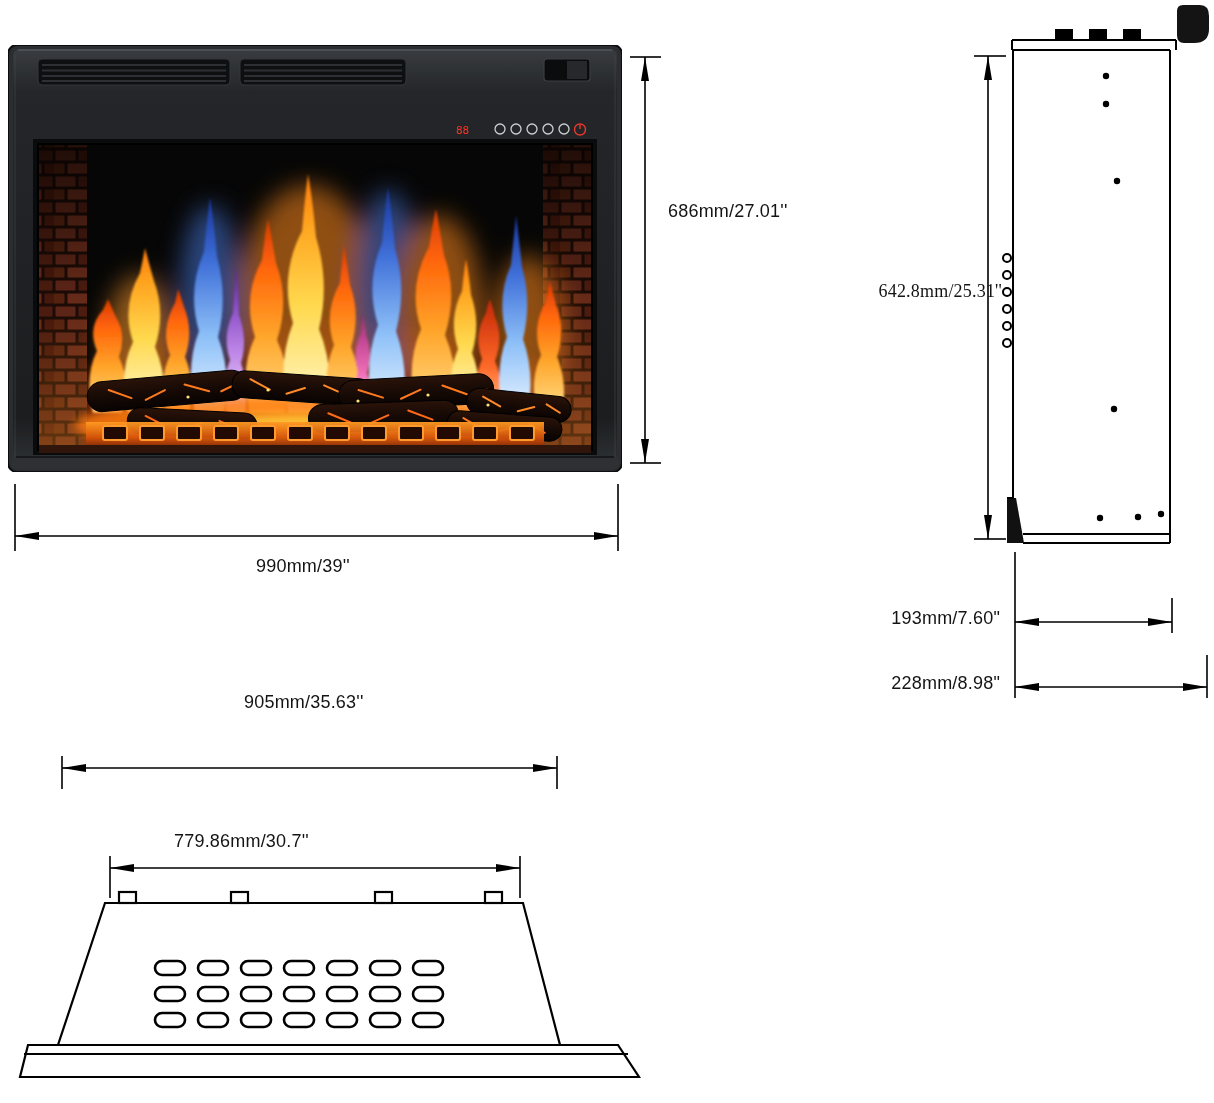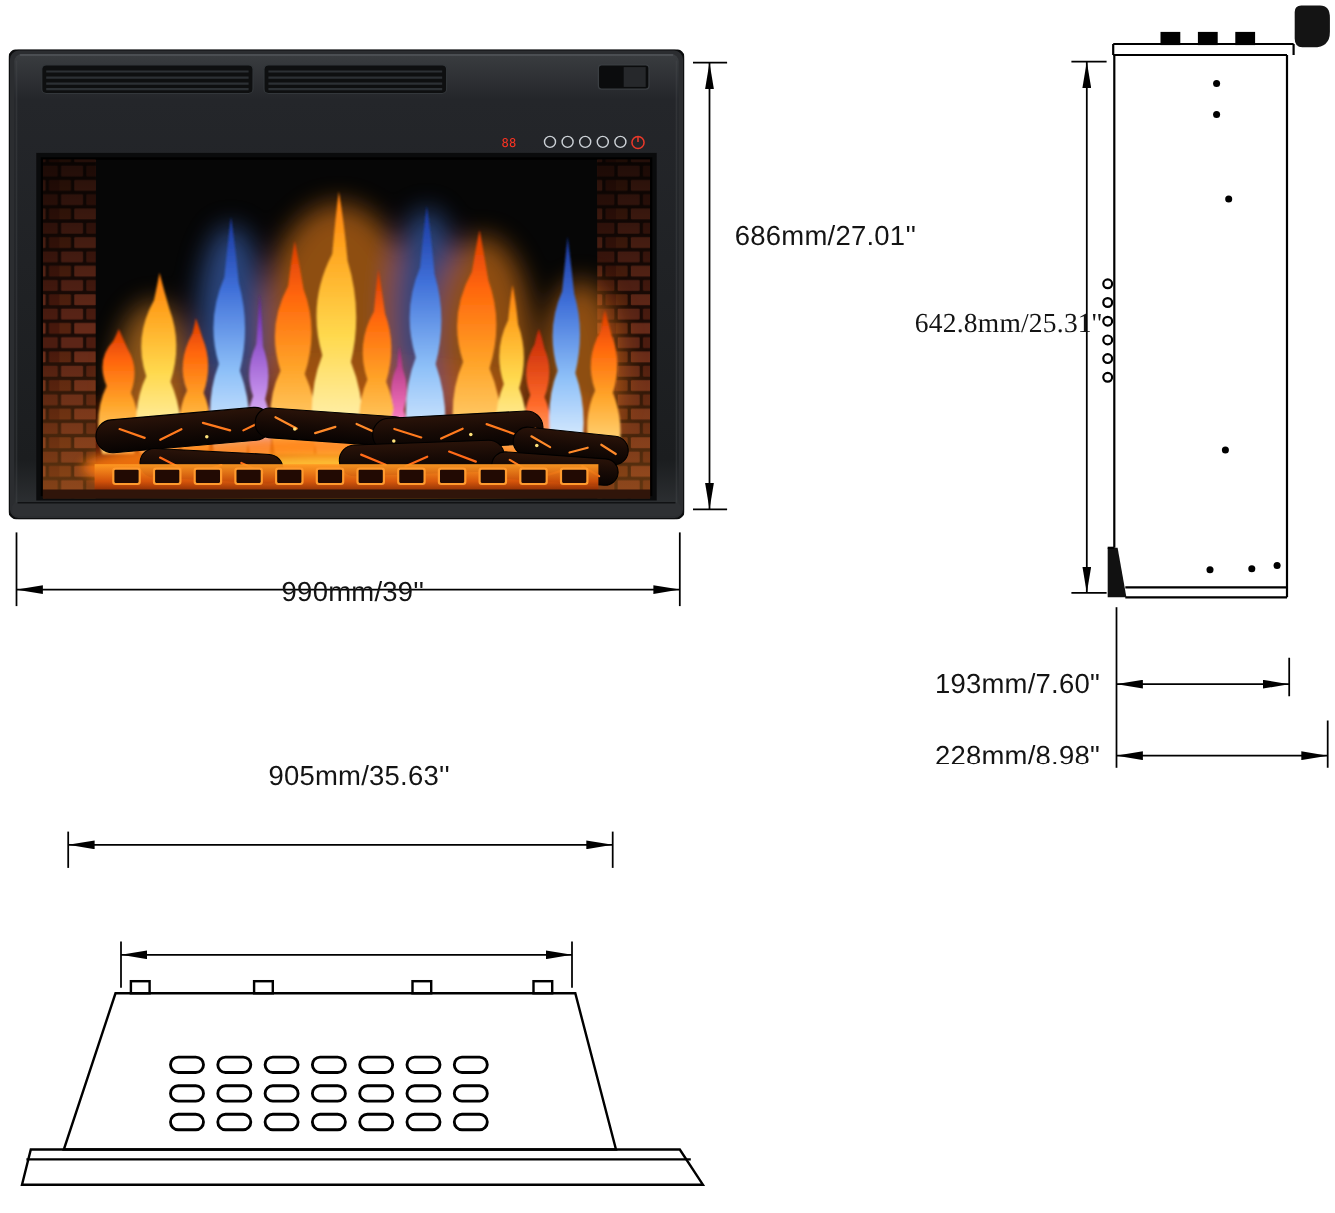--- a/index.html
+++ b/index.html
@@ -1,21 +1,21 @@
 <!DOCTYPE html>
 <html><head>
 <meta charset="utf-8">
 <style>
   *{box-sizing:border-box;}
   html,body{margin:0;padding:0;background:#fff;}
   .canvas{position:relative;width:1214px;height:1103px;background:#ffffff;overflow:hidden;
           font-family:"Liberation Sans","DejaVu Sans",sans-serif;color:#161616;}
   .front-view{position:absolute;left:8px;top:45px;width:614px;height:427px;}
   svg.overlay{position:absolute;left:0;top:0;display:block;}
-  .dim-label{position:absolute;white-space:nowrap;font-size:25px;letter-spacing:.2px;color:#141414;}
+  .dim-label{position:absolute;white-space:nowrap;font-size:18px;letter-spacing:.2px;color:#141414;}
   .dim-label.r{transform:translateX(-100%);}
 </style>
 </head>
 <body>
 
 <div class="canvas">
 
   <div class="front-view">
     <svg width="614" height="427" viewBox="0 0 614 427">
       <defs>
@@ -364,19 +364,20 @@
 
       <g>
         <line x1="110" y1="856" x2="110" y2="898"></line>
         <line x1="520" y1="856" x2="520" y2="898"></line>
         <line x1="110" y1="868" x2="520" y2="868" marker-start="url(#arr)" marker-end="url(#arr)"></line>
       </g>
     </g>
   </svg>
 
   <div class="dim-label" style="left:668px;top:201px;">686mm/27.01''</div>
-  <div class="dim-label" style="left:256px;top:524px;">990mm/39''</div>
+  <div class="dim-label" style="left:256px;top:556px;">990mm/39''</div>
   <div class="dim-label r" style="left:1002px;top:281px;font-family:Liberation Serif, serif;">642.8mm/25.31''</div>
   <div class="dim-label r" style="left:1000px;top:608px;">193mm/7.60"</div>
   <div class="dim-label r" style="left:1000px;top:673px;">228mm/8.98"</div>
   <div class="dim-label" style="left:244px;top:692px;">905mm/35.63''</div>
+  <div class="dim-label" style="left:174px;top:831px;">779.86mm/30.7''</div>
 
 </div>
 
 </body></html>

